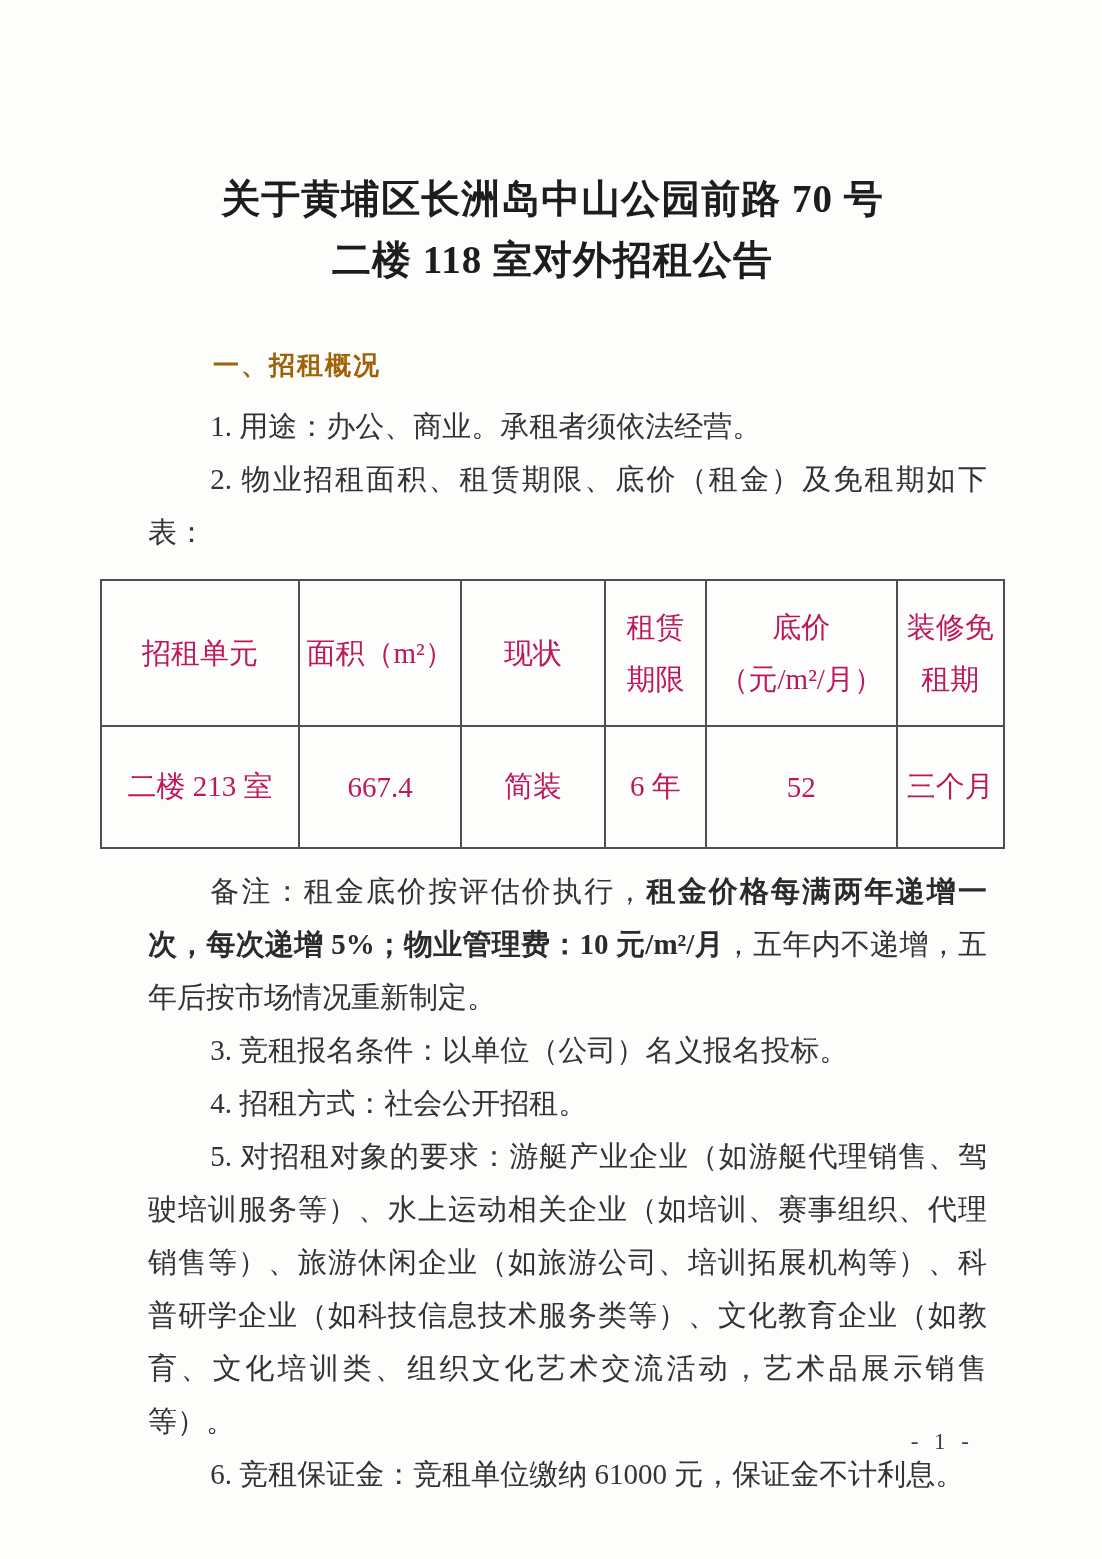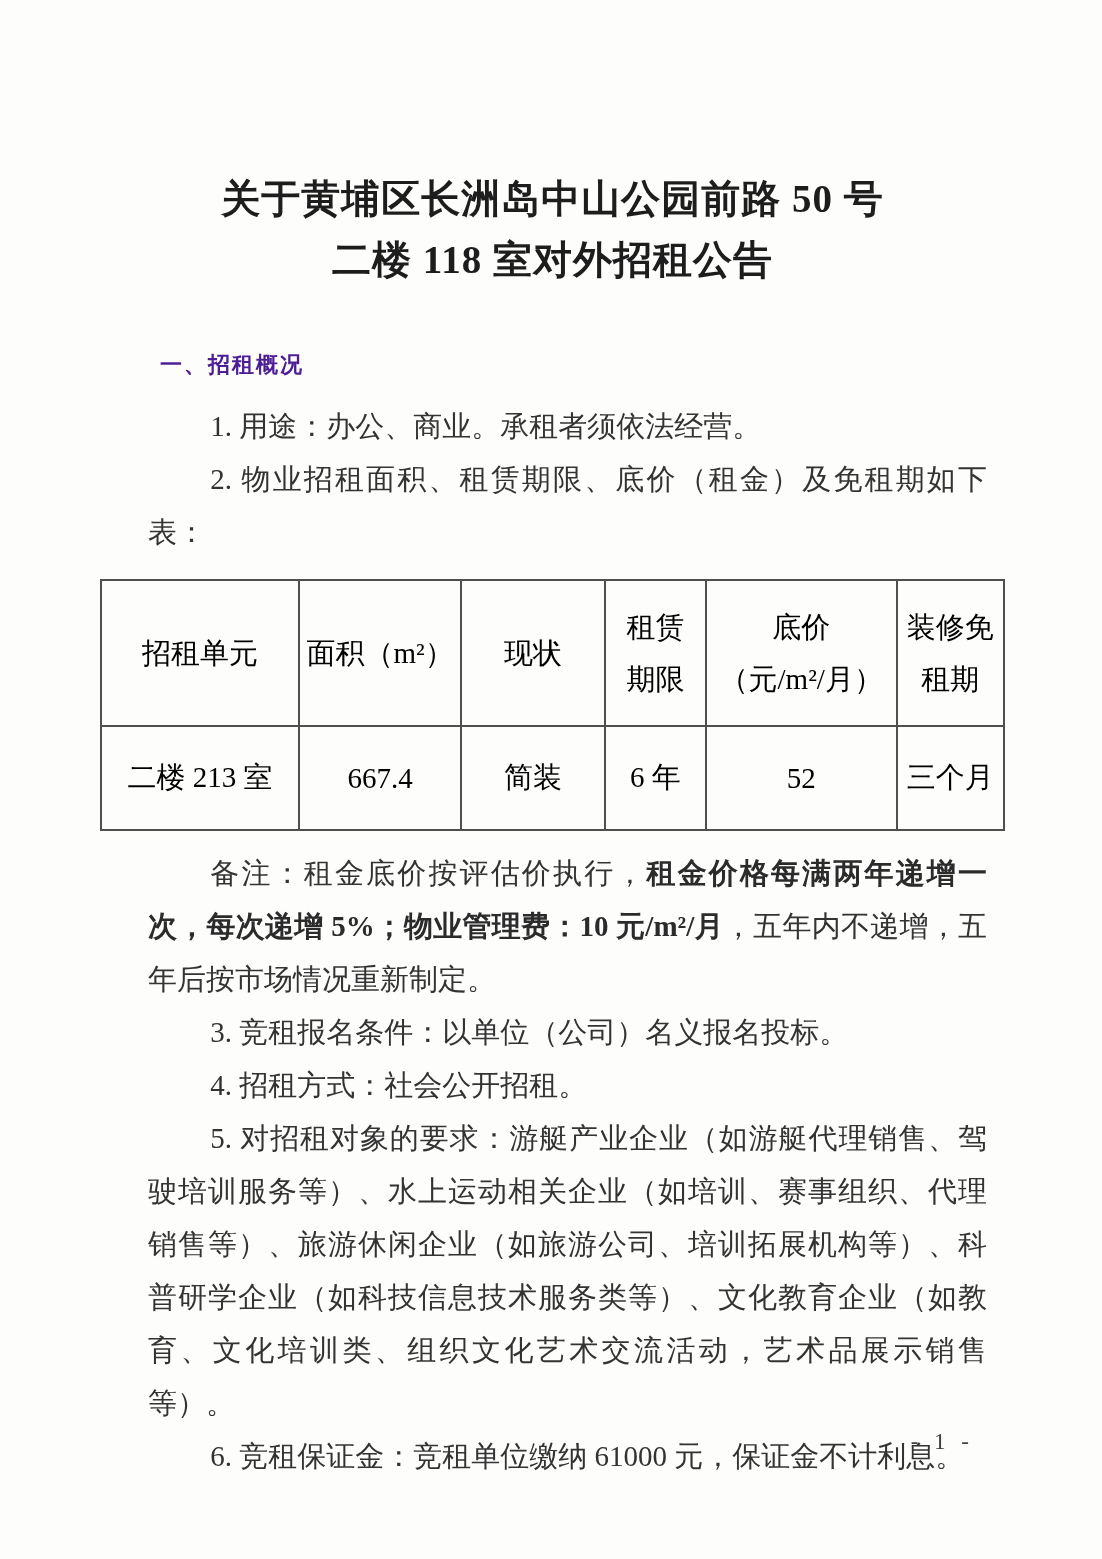--- a/index.html
+++ b/index.html
@@ -21,77 +21,77 @@
   .doc-title {
     text-align: center;
     font-weight: 700;
     font-size: 39px;
     line-height: 61px;
     color: #1d1d1d;
     letter-spacing: 1px;
   }
 
   .section-heading {
-    margin: 54px 0 0 60px;
+    margin: 54px 0 0 113px;
     font-family: "Liberation Sans", "DejaVu Sans", sans-serif;
     font-weight: 700;
-    font-size: 22px;
+    font-size: 26px;
     line-height: 42px;
-    color: #4c1d95;
+    color: #a16207;
     letter-spacing: 2px;
   }
 
   .para {
     margin: 0 18px 0 48px;
     font-size: 29px;
     line-height: 53px;
     text-align: justify;
     text-indent: 2.15em;
     color: #333333;
     font-family: Liberation Serif, serif;
   }
   .para.first { margin-top: 14px; }
 
   .rental-table {
     width: 100%;
     margin-top: 20px;
     border-collapse: collapse;
     table-layout: fixed;
     font-size: 29px;
-    color: #000000;
+    color: #be185d;
   }
   .rental-table td {
     border: 2px solid #4f4f4f;
     text-align: center;
     vertical-align: middle;
     padding: 0 4px;
   }
   .rental-table .hdr-row td { height: 146px; line-height: 52px; }
-  .rental-table .data-row td { height: 104px; }
+  .rental-table .data-row td { height: 122px; }
 
   .remark { margin-top: 16px; }
   .remark .bold-seg { font-weight: 700; color: #2b2b2b; }
 
   .page-number {
     position: absolute;
     right: 128px;
     bottom: 104px;
     font-size: 23px;
     letter-spacing: 5px;
     color: #414141;
   }
 </style>
 </head>
 <body>
 
 <div class="page">
   <div class="content">
 
     <div class="doc-title">
-      <div>关于黄埔区长洲岛中山公园前路 50 号</div>
+      <div>关于黄埔区长洲岛中山公园前路 70 号</div>
       <div>二楼 118 室对外招租公告</div>
     </div>
 
     <div class="section-heading">一、招租概况</div>
 
     <p class="para first">1. 用途：办公、商业。承租者须依法经营。</p>
     <p class="para">2. 物业招租面积、租赁期限、底价（租金）及免租期如下表：</p>
 
     <table class="rental-table">
       <colgroup>

